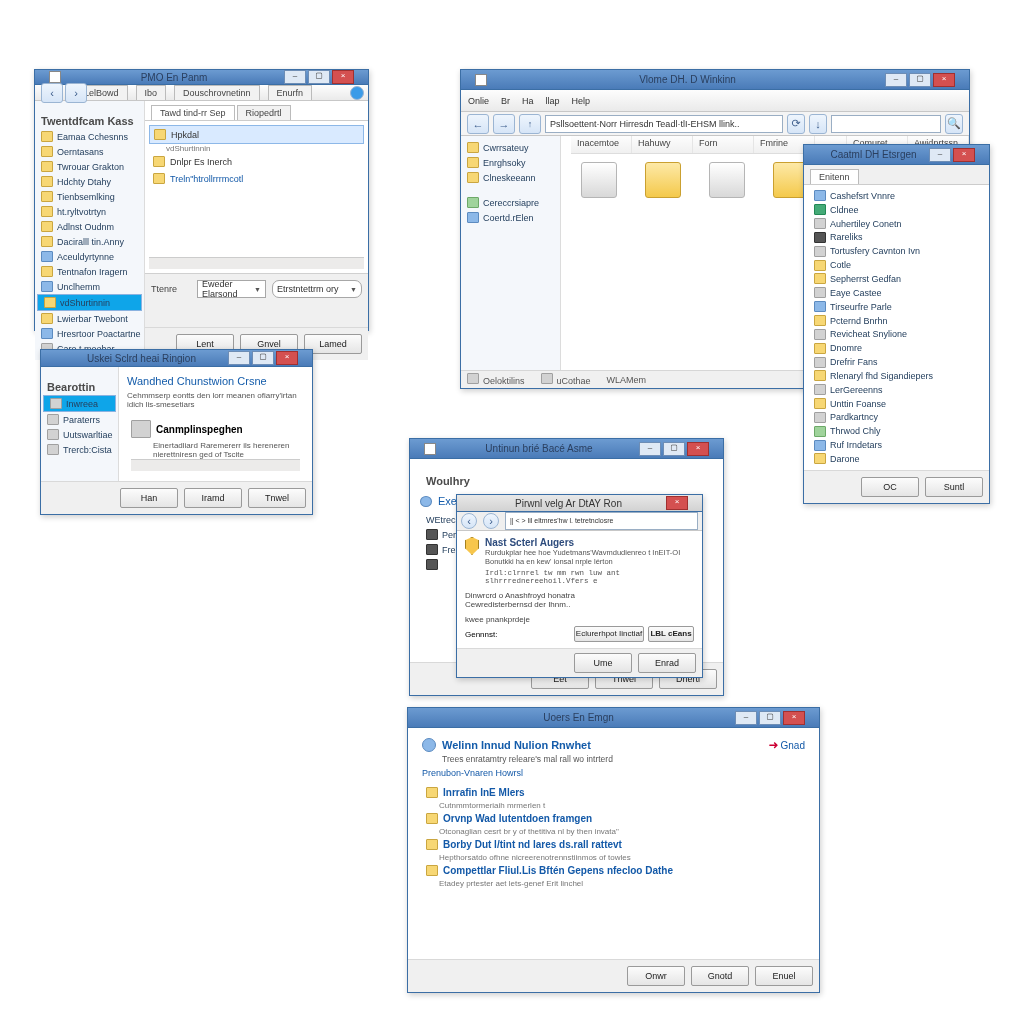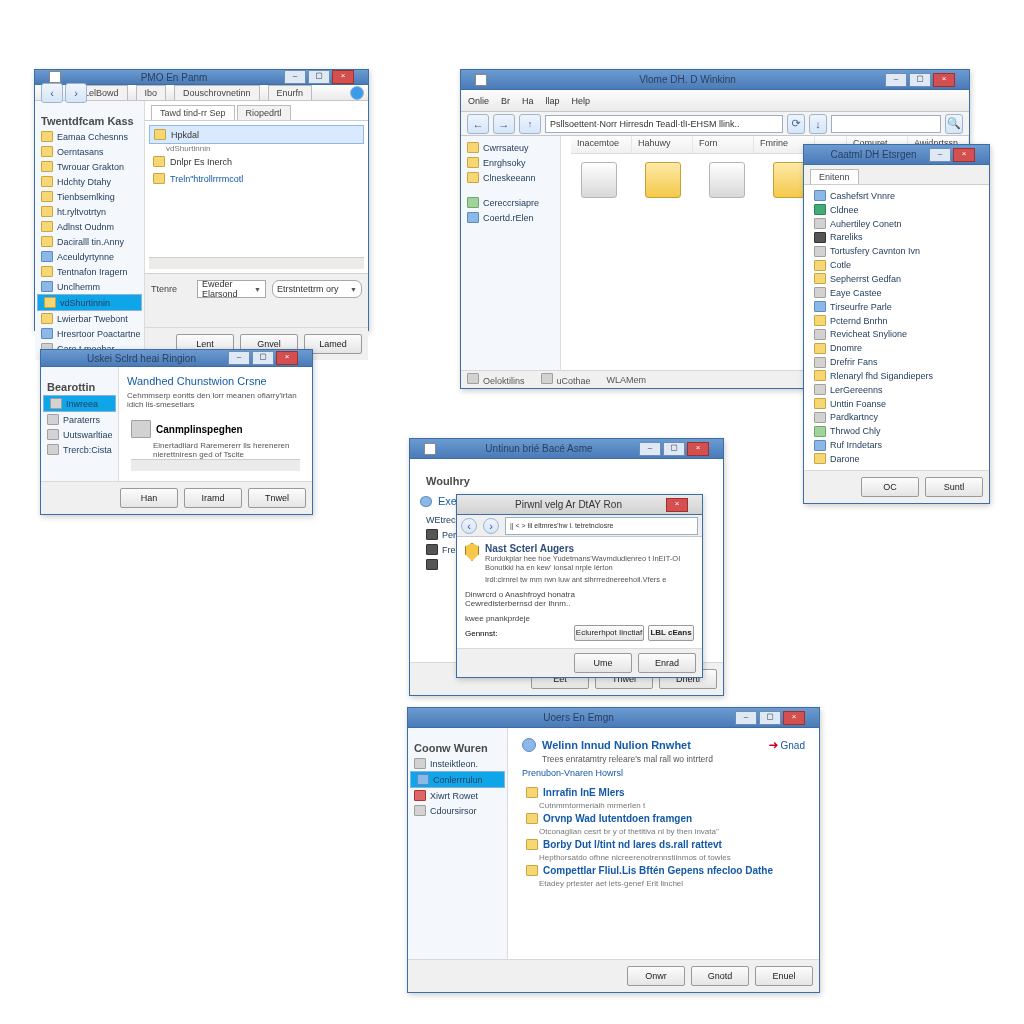--- a/index.html
+++ b/index.html
@@ -505,21 +505,21 @@
     <div class="navbtn" style="border-radius:50%; width:16px;height:16px;">›</div>
     <div class="addrbox" style="font-size:7px;">|| &lt; &gt; lil eltmres'hw l. tetretnclosre</div>
   </div>
   <div class="content" style="padding:6px 8px;">
     <div style="display:flex; gap:6px;">
       <div class="shield"></div>
       <div style="flex:1;">
         <div style="font-size:10px; font-weight:600; color:#2e4c7d;">Nast Scterl Augers</div>
         <div style="font-size:7.5px; color:#555;">Rurdukplar hee hoe Yudetmans'Wavmdudienreo t InEIT-OI</div>
         <div style="font-size:7.5px; color:#555;">Bonutkki ha en kew' ionsal nrple lérton</div>
-        <div style="font-size:7.5px; color:#555; margin-top:3px;">Irdl:clrnrel tw mm rwn luw ant slhrrrednereehoil.Vfers e</div>
+        <div style="font-size:7.5px; color:#555; margin-top:3px;font-family:Liberation Mono, monospace;">Irdl:clrnrel tw mm rwn luw ant slhrrrednereehoil.Vfers e</div>
       </div>
     </div>
     <div style="font-size:8px; color:#444; margin-top:6px;">Dinwrcrd o Anashfroyd honatra</div>
     <div style="font-size:8px; color:#444;">Cewredisterbernsd der Ihnm..</div>
     <div style="font-size:8px; color:#444; margin-top:6px;">kwee pnankprdeje</div>
     <div style="display:flex; align-items:center; gap:4px; margin-top:2px;">
       <span style="font-size:8px;">Gennnst:</span>
       <div style="flex:1"></div>
       <div class="btn" style="min-width:70px; height:16px; line-height:14px; font-size:8px;">Eclurerhpot Iinctiaf</div>
       <div class="btn" style="min-width:46px; height:16px; line-height:14px; font-size:8px;font-weight:bold;">LBL cEans</div>
@@ -534,39 +534,20 @@
 <div class="win" style="left:407px; top:707px; width:413px; height:286px;">
   <div class="titlebar">
     <span class="title">Uoers En Emgn</span>
     <div class="winbtns">
       <div class="winbtn">–</div>
       <div class="winbtn">▢</div>
       <div class="winbtn close">×</div>
     </div>
   </div>
   <div class="body">
-    <div class="sidebar" style="width:100px;">
-      <div class="sidehdr">Coonw Wuren</div>
-      <div class="sideitem">
-          <span class="ic gray"></span>
-          <span>Insteiktleon.</span>
-        </div>
-      <div class="sideitem sel">
-          <span class="ic blue"></span>
-          <span>Conlerrrulun</span>
-        </div>
-      <div class="sideitem">
-          <span class="ic" style="background:#d66; border-color:#a33;"></span>
-          <span>Xiwrt Rowet</span>
-        </div>
-      <div class="sideitem">
-          <span class="ic gray"></span>
-          <span>Cdoursirsor</span>
-        </div>
-    </div>
     <div class="content" style="padding:10px 14px;">
       <div style="display:flex; align-items:center;">
         <span class="ic blue" style="border-radius:50%; width:14px; height:14px; margin-right:6px;"></span>
         <span style="font-size:11px; color:#145caa; font-weight:600;">Welinn Innud Nulion Rnwhet</span>
         <div style="flex:1"></div>
         <span style="color:#c03; font-size:12px; margin-right:2px;">➜</span>
         <span class="linkblue" style="font-size:10px;">Gnad</span>
       </div>
       <div style="font-size:8.5px; color:#555; margin:2px 0 4px 20px;">Trees enratamtry releare's mal rall wo intrterd</div>
       <div class="linkblue" style="font-size:9px; margin-left:0px; margin-bottom:6px;">Prenubon-Vnaren Howrsl</div>

